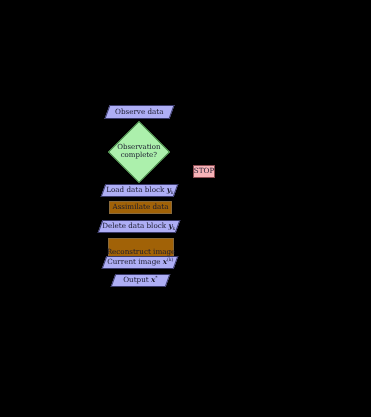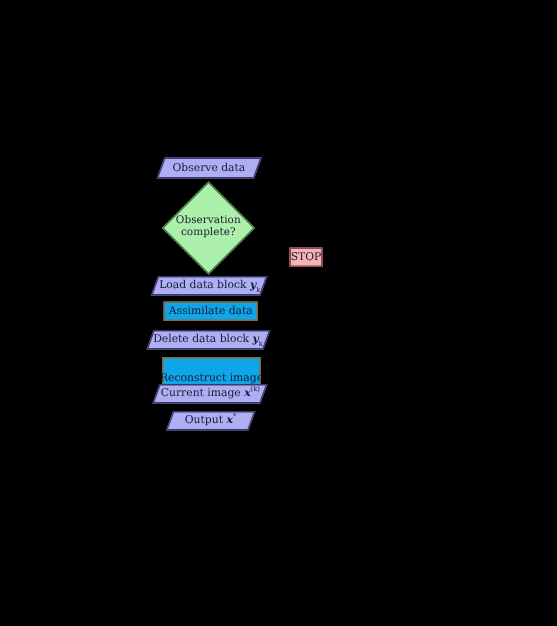--- a/index.html
+++ b/index.html
@@ -52,21 +52,21 @@
     border: 1px solid #3a7a3a;
     background: #ACF0AC;
     transform: rotate(45deg);
   }
   .shape-diamond > .node-label {
     transform: rotate(-45deg);
   }
   
   .shape-rect {
     border: 1px solid #8a6a3a;
-    background: #0ea5e9;
+    background: #a16207;
   }
   
   .shape-terminal {
     border: 1px solid #8a4a50;
     background: #F7B3B8;
   }
   .connector {
     position: absolute;
     background: #000000;
   }

